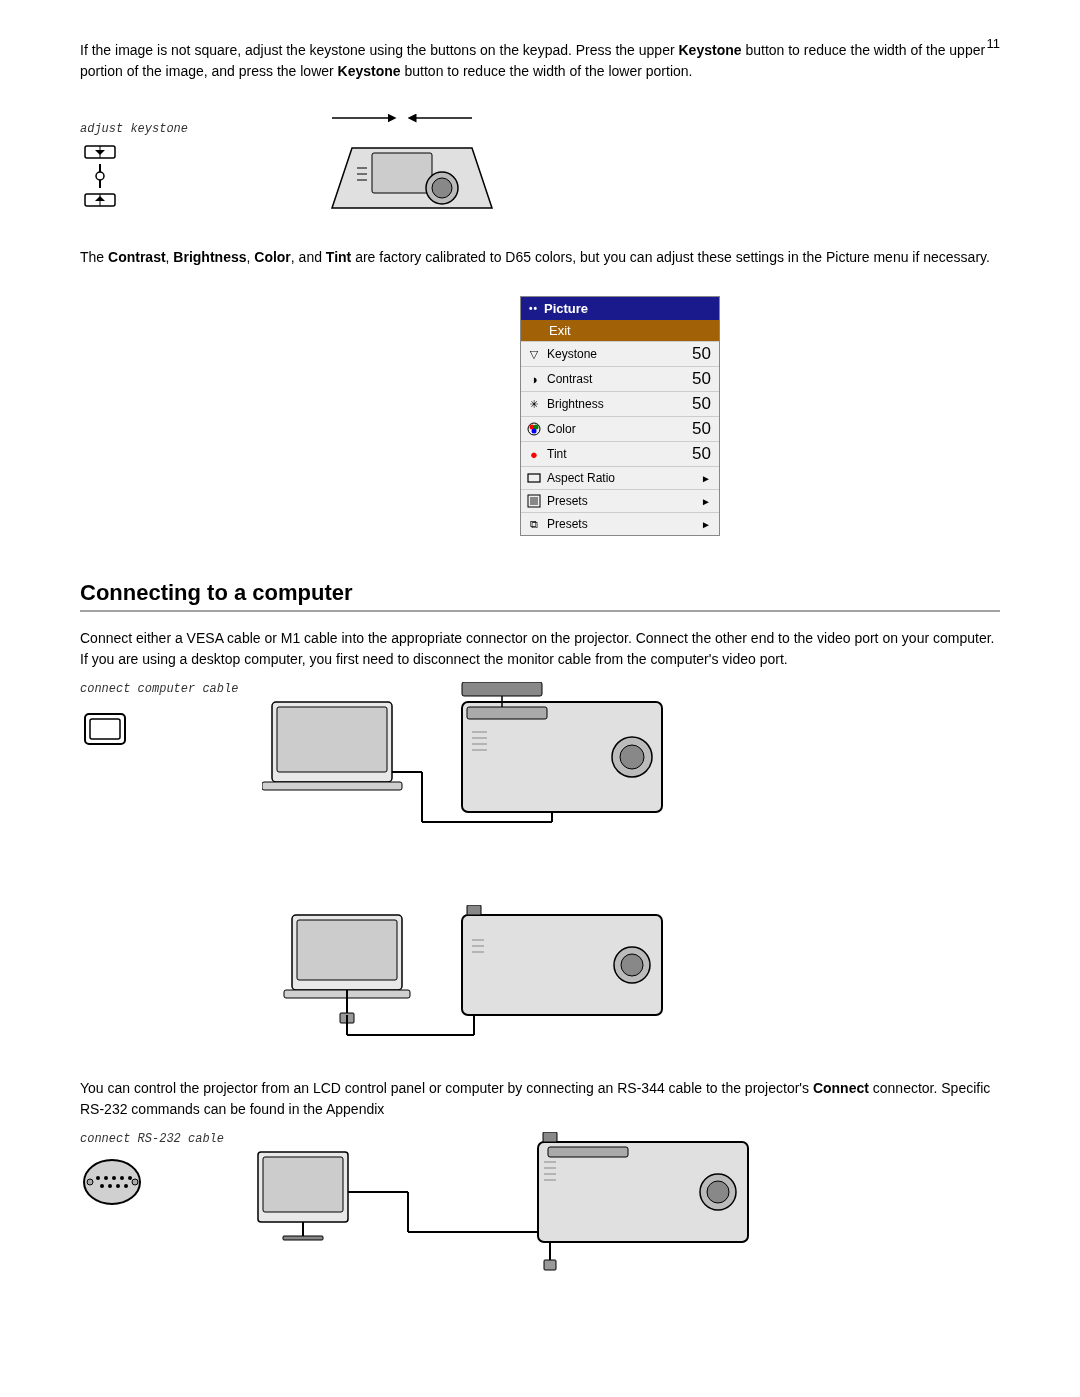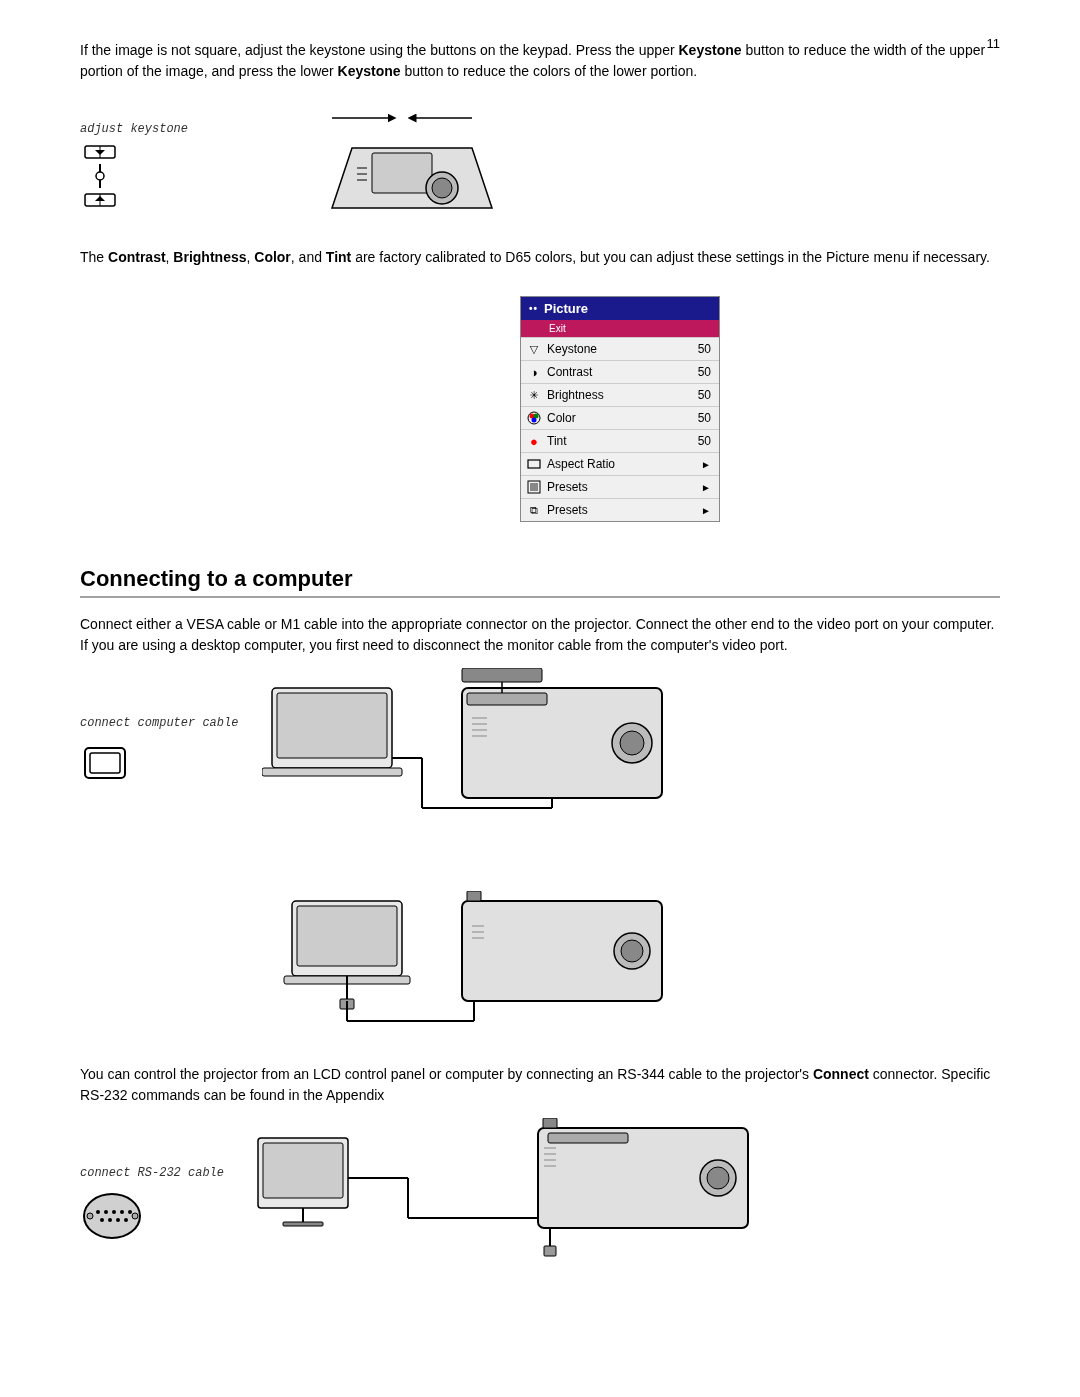--- a/index.html
+++ b/index.html
@@ -68,24 +68,24 @@
       font-weight: bold;
       display: flex;
       align-items: center;
       gap: 6px;
     }
     .menu-dots {
       font-size: 10px;
       letter-spacing: 1px;
     }
     .menu-exit {
-      background: #be185d;
+      background: #a16207;
       color: #fff;
       padding: 3px 8px 3px 28px;
-      font-size: 10px;
+      font-size: 13px;
     }
     .menu-item {
       display: flex;
       align-items: center;
       padding: 2px 8px 2px 4px;
       border-top: 1px solid #ccc;
       background: #f0f0f0;
       gap: 4px;
     }
     .menu-item-icon {
@@ -95,21 +95,21 @@
       align-items: center;
       justify-content: center;
       font-size: 11px;
       flex-shrink: 0;
     }
     .menu-item-label {
       flex: 1;
       font-size: 12px;
     }
     .menu-item-value {
-      font-size: 12px;
+      font-size: 17px;
       text-align: right;
     }
     .menu-item-arrow {
       font-size: 10px;
     }
     
     .section-heading {
       font-size: 22px;
       font-weight: bold;
       border-bottom: 2px solid #a3a3a3;
@@ -123,33 +123,32 @@
       font-style: italic;
     }
     .diagram-area {
       display: flex;
       align-items: flex-start;
       gap: 24px;
       margin: 10px 0 20px 0;
     }
     .diagram-left {
       min-width: 100px;
-      margin-top: 48px;
     }
     .diagram-right {
       flex: 1;
     }
   </style>
 </head>
 <body>
 
 <div class="page-number">11</div>
 
 <div class="section body-text">
-  <span>If the image is not square, adjust the keystone using the buttons on the keypad. Press the upper </span><strong>Keystone</strong><span> button to reduce the width of the upper portion of the image, and press the lower </span><strong>Keystone</strong><span> button to reduce the colors of the lower portion.</span>
+  <span>If the image is not square, adjust the keystone using the buttons on the keypad. Press the upper </span><strong>Keystone</strong><span> button to reduce the width of the upper portion of the image, and press the lower </span><strong>Keystone</strong><span> button to reduce the width of the lower portion.</span>
 </div>
 
 <div class="figure-row">
 
   <div class="figure-left">
     <span class="caption">adjust keystone</span>
     <div class="keystone-icon">
 
       <svg width="40" height="16">
         <rect x="5" y="2" width="30" height="12" rx="2" fill="none" stroke="#000" stroke-width="1.5"></rect>

